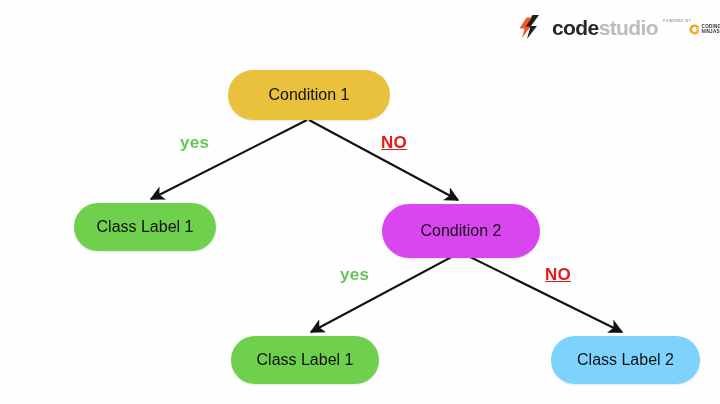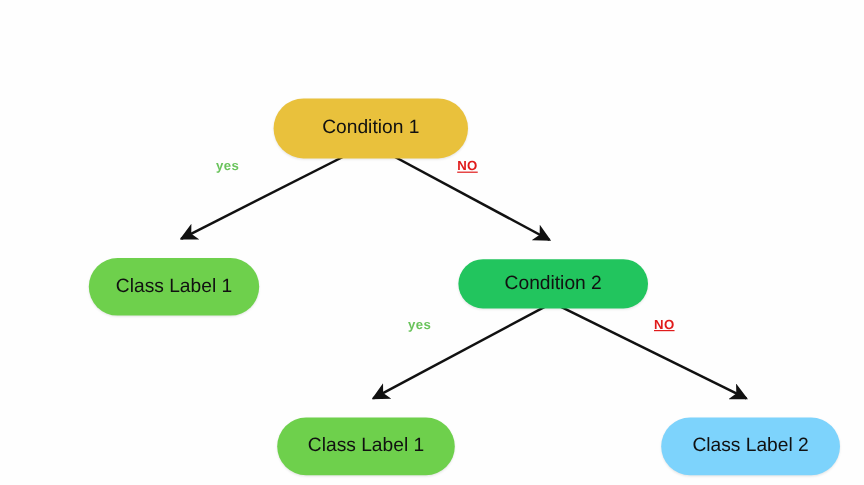--- a/index.html
+++ b/index.html
@@ -96,46 +96,68 @@
     position: absolute;
     display: flex;
     align-items: center;
     justify-content: center;
     border-radius: 999px;
     box-sizing: border-box;
     font-size: 16px;
     color: #111111;
     white-space: nowrap;
     box-shadow: 0 1px 2px rgba(0,0,0,0.10);
-    margin-top: 12px;
   }
   .node.cond {
     background: #e9c13c;
   }
   .node.leaf {
     background: #6ed04c;
     justify-content: center;
   }
 
   
   .edge-label {
     position: absolute;
-    font-size: 11px;
+    font-size: 17px;
     font-weight: 700;
     white-space: nowrap;
     letter-spacing: 0.3px;
   }
   .edge-label.yes { color: #69c35b; }
   .edge-label.no  { color: #e01b1b; text-decoration: underline; }
 </style>
 </head>
 <body>
 
 <div id="canvas" style="background: rgb(254, 254, 254);">
 
+  <div id="logo">
+    <svg id="logo-mark" viewBox="0 0 30 26">
+      <path d="M14.5 1 L21 1 L13 12 L19 12 L9 25 L12 14 L6 14 Z" fill="#231f20"></path>
+      <path d="M8.5 3.5 L14 3.5 L7.5 12.5 L12.5 12.5 L4 24 L6.5 14.5 L1.5 14.5 Z" fill="#f05a24"></path>
+    </svg>
+    <div id="logo-word">
+      <span class="w-code">code</span><span class="w-studio">studio</span>
+    </div>
+    <div id="logo-right">
+      <div id="logo-powered">POWERED BY</div>
+      <div id="logo-cn">
+        <svg id="cn-mark" viewBox="0 0 12 12">
+          <path d="M6 0.6 A5.4 5.4 0 1 0 11 8 L8.2 8 A2.8 2.8 0 1 1 8.2 4 L11 4 A5.4 5.4 0 0 0 6 0.6 Z" fill="#f5a623"></path>
+          <rect x="7.6" y="4.6" width="3.6" height="1.1" fill="#f5a623"></rect>
+          <rect x="7.6" y="6.4" width="3.6" height="1.1" fill="#f5a623"></rect>
+        </svg>
+        <div id="cn-text">
+          <div>CODING</div>
+          <div>NINJAS</div>
+        </div>
+      </div>
+    </div>
+  </div>
 
   <svg id="edges" viewBox="0 0 720 404">
     <defs>
       <marker id="arrowhead" viewBox="0 0 10 10" refX="9" refY="5" markerWidth="7" markerHeight="7" orient="auto-start-reverse">
         <path d="M 0 0 L 10 5 L 0 10 L 2.6 5 z" fill="#111111"></path>
       </marker>
     </defs>
     <g id="edge-lines" stroke="#111111" stroke-width="2.1" fill="none" marker-end="url(#arrowhead)">
         <line x1="307" y1="120" x2="151" y2="199"></line>
         <line x1="309" y1="120" x2="458" y2="200"></line>
@@ -144,21 +166,21 @@
       </g>
   </svg>
 
   <div id="nodes">
       <div class="node cond" style="left: 228px; top: 70px; width: 162px; height: 50px; background: rgb(233, 193, 60); color: rgb(17, 17, 17);">
         <span>Condition 1</span>
       </div>
       <div class="node leaf" style="left: 74px; top: 203px; width: 142px; height: 48px; background: rgb(110, 208, 76); color: rgb(17, 17, 17);">
         <span>Class Label 1</span>
       </div>
-      <div class="node cond" style="left: 382px; top: 204px; width: 158px; height: 41px; background: #22c55e; color: rgb(17, 17, 17); justify-content: center;">
+      <div class="node cond" style="left: 382px; top: 204px; width: 158px; height: 54px; background: #d946ef; color: rgb(17, 17, 17); justify-content: center;">
         <span>Condition 2</span>
       </div>
       <div class="node leaf" style="left: 231px; top: 336px; width: 148px; height: 48px; background: rgb(110, 208, 76); color: rgb(17, 17, 17);">
         <span>Class Label 1</span>
       </div>
       <div class="node leaf" style="left: 551px; top: 336px; width: 149px; height: 48px; background: #7dd3fc; color: rgb(17, 17, 17);">
         <span>Class Label 2</span>
       </div>
     </div>
 

